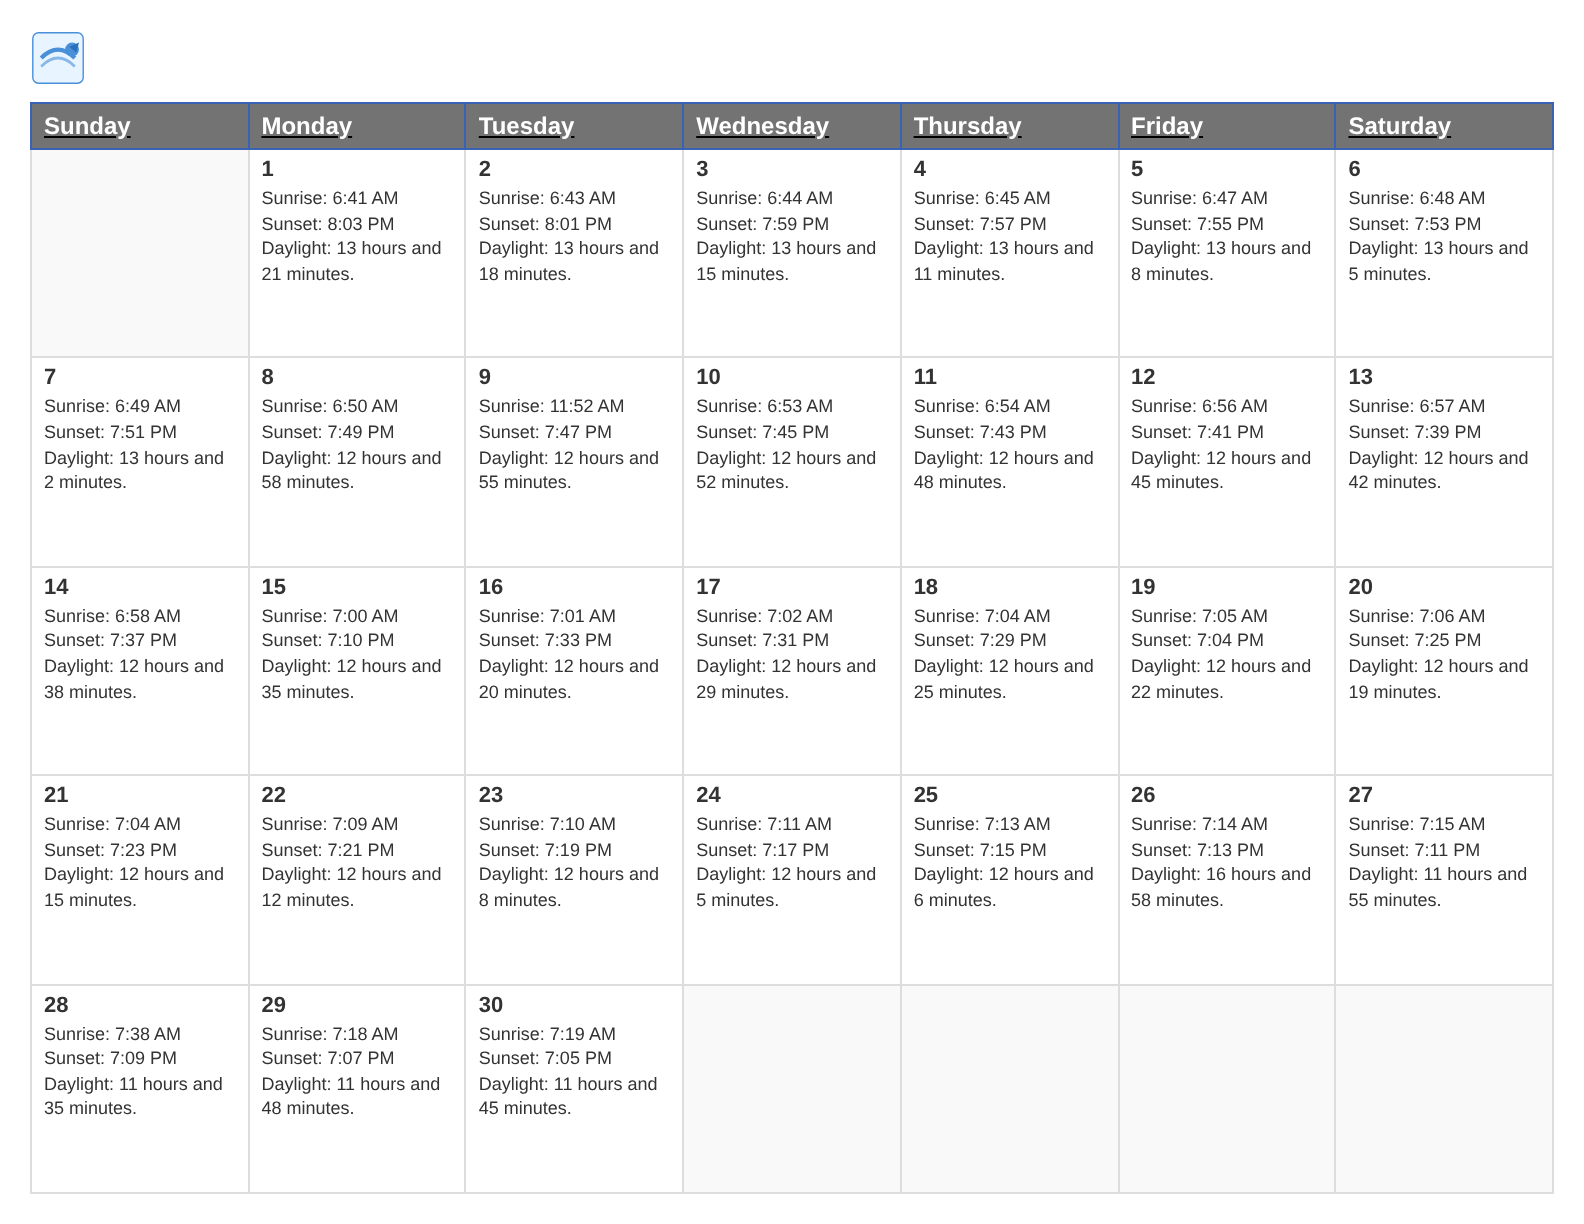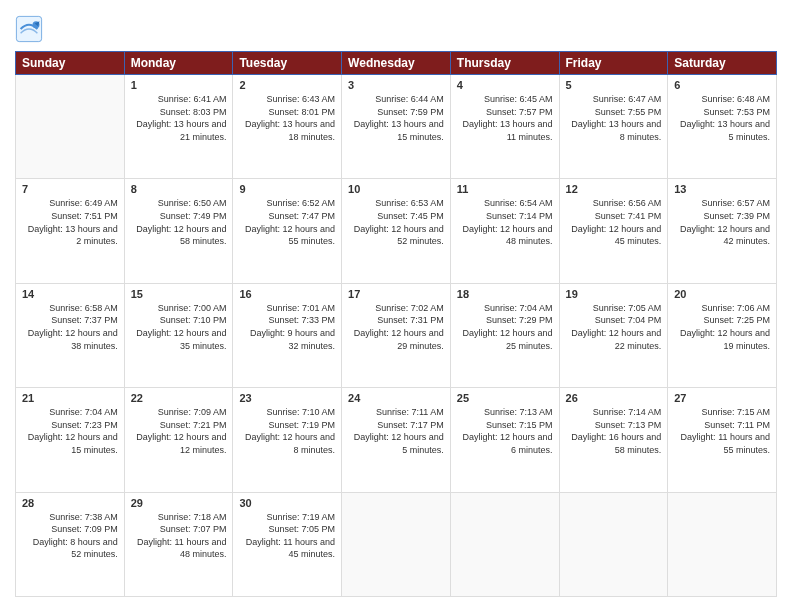--- a/index.html
+++ b/index.html
@@ -52,21 +52,22 @@
     .location-title {
       font-size: 14px;
       color: #555;
     }
     table {
       width: 100%;
       border-collapse: collapse;
       flex: 1;
     }
     thead tr {
-      background-color: #7f1d1d;
+      background-color: #737373;
+      text-decoration: underline;
     }
     thead th {
       color: #fff;
       font-size: 12px;
       font-weight: bold;
       padding: 4px 6px;
       text-align: left;
       border: 1px solid #3a62b4;
     }
     tbody tr {
@@ -85,21 +86,20 @@
       font-size: 11px;
       font-weight: bold;
       color: #333;
       display: block;
       margin-bottom: 2px;
     }
     .day-info {
       font-size: 9px;
       color: #333;
       line-height: 1.4;
-      text-align: right;
     }
     .empty-cell {
       background: #f9f9f9;
     }
   </style>
 </head>
 <body>
 
 <div class="page">
   <div class="header">
@@ -199,38 +199,38 @@
           <span class="day-number">8</span>
           <div class="day-info">
             <span>Sunrise: 6:50 AM</span><br>
             <span>Sunset: 7:49 PM</span><br>
             <span>Daylight: 12 hours and 58 minutes.</span>
           </div>
         </td>
           <td>
           <span class="day-number">9</span>
           <div class="day-info">
-            <span>Sunrise: 6:52 AM</span><br>
+            <span>Sunrise: 11:52 AM</span><br>
             <span>Sunset: 7:47 PM</span><br>
             <span>Daylight: 12 hours and 55 minutes.</span>
           </div>
         </td>
           <td>
           <span class="day-number">10</span>
           <div class="day-info">
             <span>Sunrise: 6:53 AM</span><br>
             <span>Sunset: 7:45 PM</span><br>
             <span>Daylight: 12 hours and 52 minutes.</span>
           </div>
         </td>
           <td>
           <span class="day-number">11</span>
           <div class="day-info">
             <span>Sunrise: 6:54 AM</span><br>
-            <span>Sunset: 7:14 PM</span><br>
+            <span>Sunset: 7:43 PM</span><br>
             <span>Daylight: 12 hours and 48 minutes.</span>
           </div>
         </td>
           <td>
           <span class="day-number">12</span>
           <div class="day-info">
             <span>Sunrise: 6:56 AM</span><br>
             <span>Sunset: 7:41 PM</span><br>
             <span>Daylight: 12 hours and 45 minutes.</span>
           </div>
@@ -259,21 +259,21 @@
             <span>Sunrise: 7:00 AM</span><br>
             <span>Sunset: 7:10 PM</span><br>
             <span>Daylight: 12 hours and 35 minutes.</span>
           </div>
         </td>
           <td>
           <span class="day-number">16</span>
           <div class="day-info">
             <span>Sunrise: 7:01 AM</span><br>
             <span>Sunset: 7:33 PM</span><br>
-            <span>Daylight: 9 hours and 32 minutes.</span>
+            <span>Daylight: 12 hours and 20 minutes.</span>
           </div>
         </td>
           <td>
           <span class="day-number">17</span>
           <div class="day-info">
             <span>Sunrise: 7:02 AM</span><br>
             <span>Sunset: 7:31 PM</span><br>
             <span>Daylight: 12 hours and 29 minutes.</span>
           </div>
         </td>
@@ -359,21 +359,21 @@
             <span>Daylight: 11 hours and 55 minutes.</span>
           </div>
         </td>
         </tr>
         <tr>
           <td>
           <span class="day-number">28</span>
           <div class="day-info">
             <span>Sunrise: 7:38 AM</span><br>
             <span>Sunset: 7:09 PM</span><br>
-            <span>Daylight: 8 hours and 52 minutes.</span>
+            <span>Daylight: 11 hours and 35 minutes.</span>
           </div>
         </td>
           <td>
           <span class="day-number">29</span>
           <div class="day-info">
             <span>Sunrise: 7:18 AM</span><br>
             <span>Sunset: 7:07 PM</span><br>
             <span>Daylight: 11 hours and 48 minutes.</span>
           </div>
         </td>

